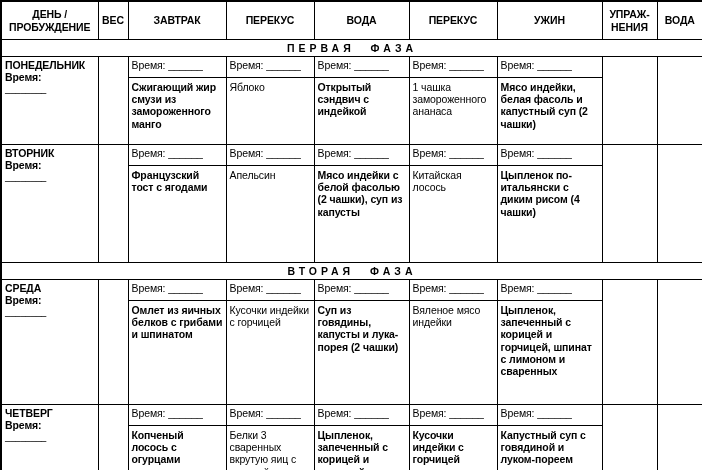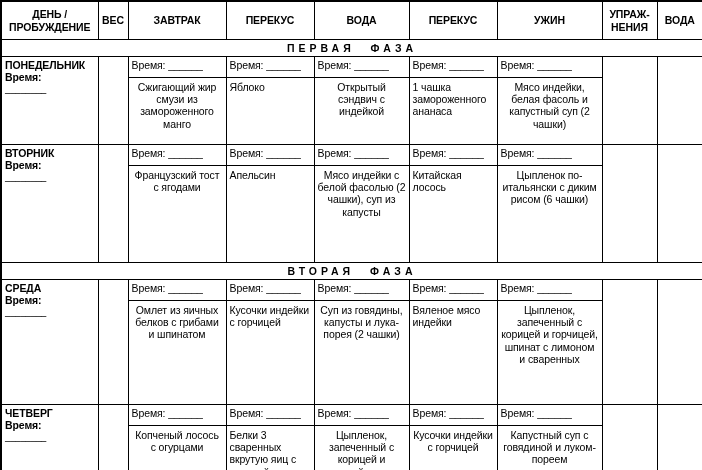--- a/index.html
+++ b/index.html
@@ -21,21 +21,21 @@
     font-weight:bold;text-align:center;vertical-align:middle;
     padding:2px 1px;height:33px;
   }
   tr.phase td{
     font-weight:bold;text-align:center;vertical-align:middle;
     letter-spacing:4px;word-spacing:9px;padding:0 6px;height:16px;
   }
   tr.time td{height:16px;}
   td.t{font-weight:normal;white-space:nowrap;padding-top:2px;}
   td.food{padding-top:3px;}
-  .b{font-weight:normal;text-align:center;}
+  .b{font-weight:bold;}
   .day-name{font-weight:bold;}
   .wake-label{font-weight:bold;margin-top:0;}
   .wake-line{font-weight:bold;font-family:Liberation Serif, serif;}
   tr.food-r1 td{height:61px;}
   tr.food-r2 td{height:91px;margin-top:39px;}
   tr.food-r3 td{height:98px;}
   tr.food-r4 td{height:92px;}
 </style>
 </head>
 <body>
@@ -106,21 +106,21 @@
     <td class="t">Время: ______</td>
     <td class="t">Время: ______</td>
     <td rowspan="2"></td>
     <td rowspan="2"></td>
   </tr>
   <tr class="food-r2">
     <td class="food b">Французский тост с ягодами</td>
     <td class="food">Апельсин</td>
     <td class="food b">Мясо индейки с белой фасолью (2 чашки), суп из капусты</td>
     <td class="food">Китайская лосось</td>
-    <td class="food b">Цыпленок по-итальянски с диким рисом (6 чашки)</td>
+    <td class="food b">Цыпленок по-итальянски с диким рисом (4 чашки)</td>
   </tr>
 
   <tr class="phase">
     <td colspan="9">ВТОРАЯ ФАЗА</td>
   </tr>
 
   <tr class="time">
     <td rowspan="2">
       <div class="day-name">СРЕДА</div>
       <div class="wake-label">Время:</div>

